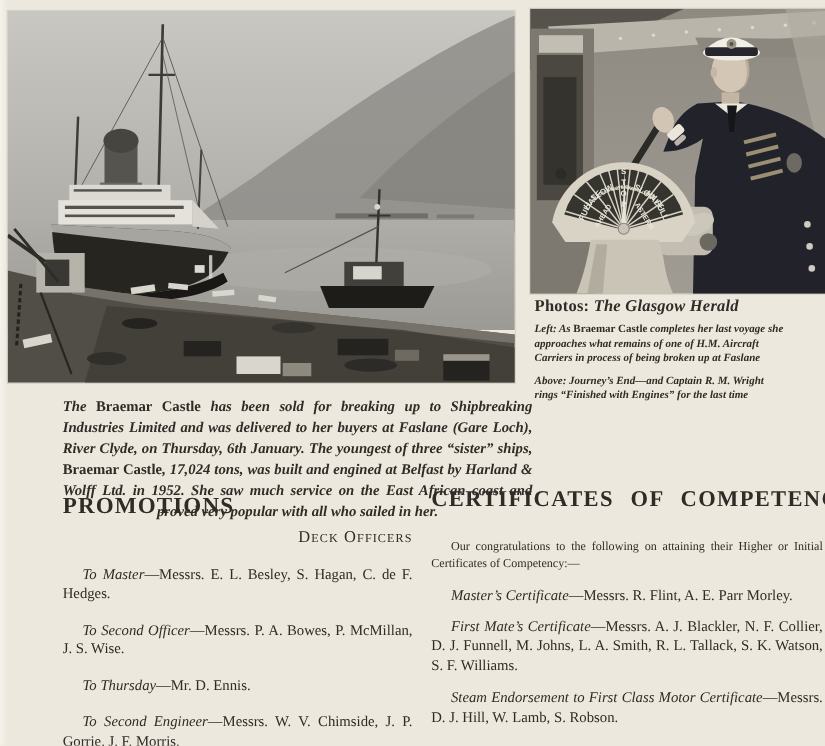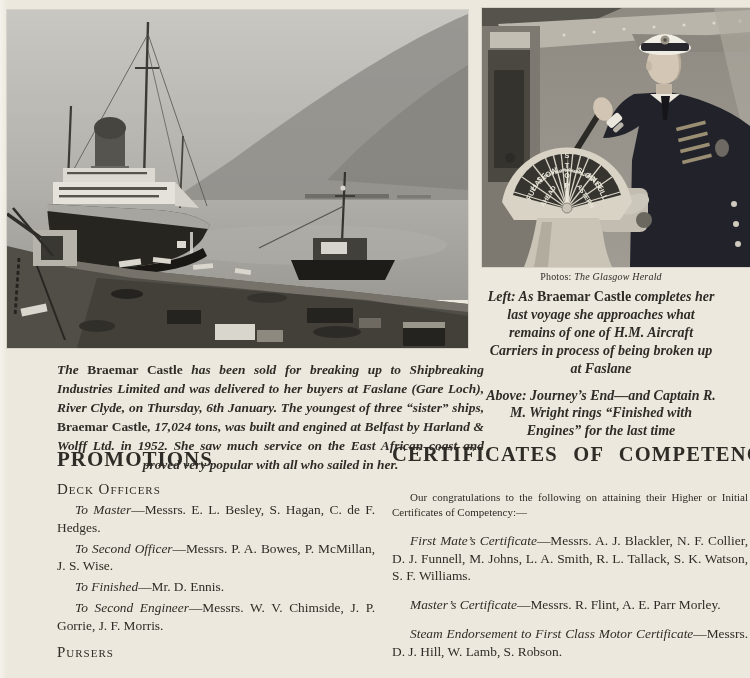--- a/index.html
+++ b/index.html
@@ -11,46 +11,46 @@
   }
   .scan-edge{position:absolute;left:0;top:0;width:7px;height:678px;
     background:linear-gradient(90deg,#f5f2ec 0%,#efece3 60%,#ece8dd 100%);}
   .photo{position:absolute;box-shadow:0 0 0 1px rgba(60,55,45,.12);}
   .photo-left{left:7px;top:10px;width:461px;height:338px;}
   .photo-right{left:482px;top:8px;width:268px;height:259px;}
   .photo svg{display:block;width:100%;height:100%;}
 
   
   .caption-block{position:absolute;left:486px;top:271px;width:230px;}
-  .credit{font-size:10px;text-align:center;font-weight:normal;letter-spacing:.2px;}
+  .credit{font-size:15px;text-align:left;font-weight:bold;letter-spacing:.2px;}
   .credit .rm{font-style:normal;}
   .credit .it{font-style:italic;}
-  .cap{font-size:14px;font-weight:bold;font-style:italic;text-align:center;
+  .cap{font-size:10px;font-weight:bold;font-style:italic;
        line-height:1.28;margin-top:6px;}
   .cap .rm{font-style:normal;}
 
   
   .exfleet{position:absolute;left:57px;top:351px;width:427px;}
   .exfleet h2{margin:0;text-align:center;font-size:22px;font-style:italic;
     font-weight:bold;letter-spacing:2.5px;}
   .exfleet p{margin:9px 0 0 0;font-size:13.4px;font-weight:bold;font-style:italic;
     line-height:1.42;text-align:justify;text-align-last:center;}
   .exfleet p .rm{font-style:normal;}
 
   
   .col{position:absolute;}
   .col-promo{left:57px;top:447px;width:318px;}
   .col-cert{left:392px;top:443px;width:356px;}
   .big-head{margin:0;font-weight:bold;font-size:21px;letter-spacing:1px;
     word-spacing:5px;text-align:left;white-space:nowrap;}
   .col-cert .big-head{font-size:20.5px;word-spacing:9px;letter-spacing:1.2px;}
   .group-title{font-variant:small-caps;font-size:15px;letter-spacing:1px;
-    text-align:left;margin:9px 0 3px 0;font-weight:normal;}
+    text-align:right;margin:9px 0 3px 0;font-weight:normal;}
   .item{font-size:13.4px;line-height:1.33;text-align:justify;
-    text-indent:18px;margin:3px 0;}
+    text-indent:18px;margin:15px 0;}
   .item .lead{font-style:italic;}
   .col-cert .item{margin:0 0 11px 0;}
   .col-cert .intro{font-size:11px;line-height:1.35;text-align:justify;
     text-indent:18px;margin:24px 0 12px 0;}
   .col-promo .big-head{margin-bottom:2px;}
 </style>
 </head>
 <body>
 
 <div class="scan-edge"></div>
@@ -280,28 +280,28 @@
 <div class="exfleet">
   <p><span>The </span><span class="rm">Braemar Castle</span><span> has been sold for breaking up to Shipbreaking Industries Limited and was delivered to her buyers at Faslane (Gare Loch), River Clyde, on Thursday, 6th January. The youngest of three “sister” ships, </span><span class="rm">Braemar Castle</span><span>, 17,024 tons, was built and engined at Belfast by Harland &amp; Wolff Ltd. in 1952. She saw much service on the East African coast and proved very popular with all who sailed in her.</span></p>
 </div>
 
 <div class="col col-promo">
   <h3 class="big-head">PROMOTIONS</h3>
 
   <div class="group-title">Deck Officers</div>
   <p class="item"><span class="lead">To Master</span><span>—Messrs. E. L. Besley, S. Hagan, C. de F. Hedges.</span></p>
   <p class="item"><span class="lead">To Second Officer</span><span>—Messrs. P. A. Bowes, P. McMillan, J. S. Wise.</span></p>
-  <p class="item"><span class="lead">To Finished</span><span>—Mr. D. Ennis.</span></p>
+  <p class="item"><span class="lead">To Thursday</span><span>—Mr. D. Ennis.</span></p>
 
   <p class="item"><span class="lead">To Second Engineer</span><span>—Messrs. W. V. Chimside, J. P. Gorrie, J. F. Morris.</span></p>
 
   <div class="group-title">Pursers</div>
 
 </div>
 
 <div class="col col-cert">
   <h3 class="big-head">CERTIFICATES OF COMPETENCY</h3>
   <p class="intro">Our congratulations to the following on attaining their Higher or Initial Certificates of Competency:—</p>
+  <p class="item"><span class="lead">Master’s Certificate</span><span>—Messrs. R. Flint, A. E. Parr Morley.</span></p>
   <p class="item"><span class="lead">First Mate’s Certificate</span><span>—Messrs. A. J. Blackler, N. F. Collier, D. J. Funnell, M. Johns, L. A. Smith, R. L. Tallack, S. K. Watson, S. F. Williams.</span></p>
-  <p class="item"><span class="lead">Master’s Certificate</span><span>—Messrs. R. Flint, A. E. Parr Morley.</span></p>
   <p class="item"><span class="lead">Steam Endorsement to First Class Motor Certificate</span><span>—Messrs. D. J. Hill, W. Lamb, S. Robson.</span></p>
 
 </div>
 
 </body></html>

